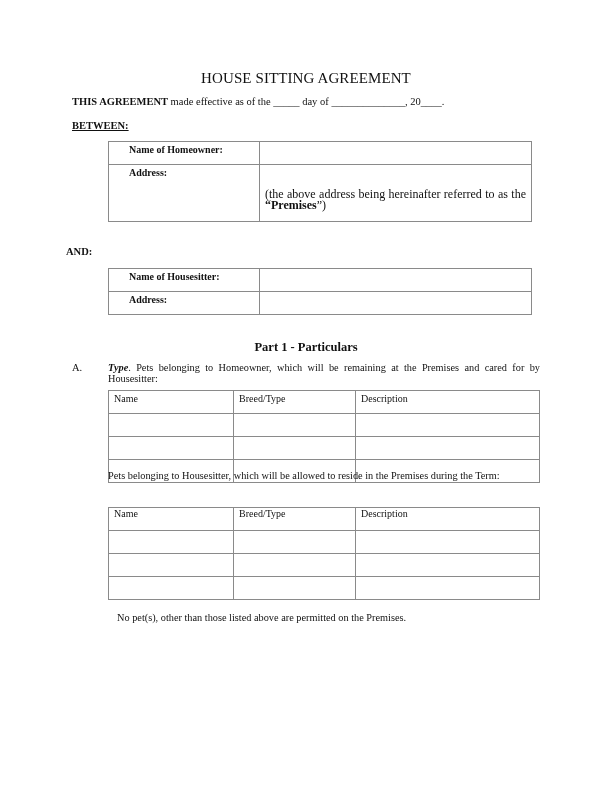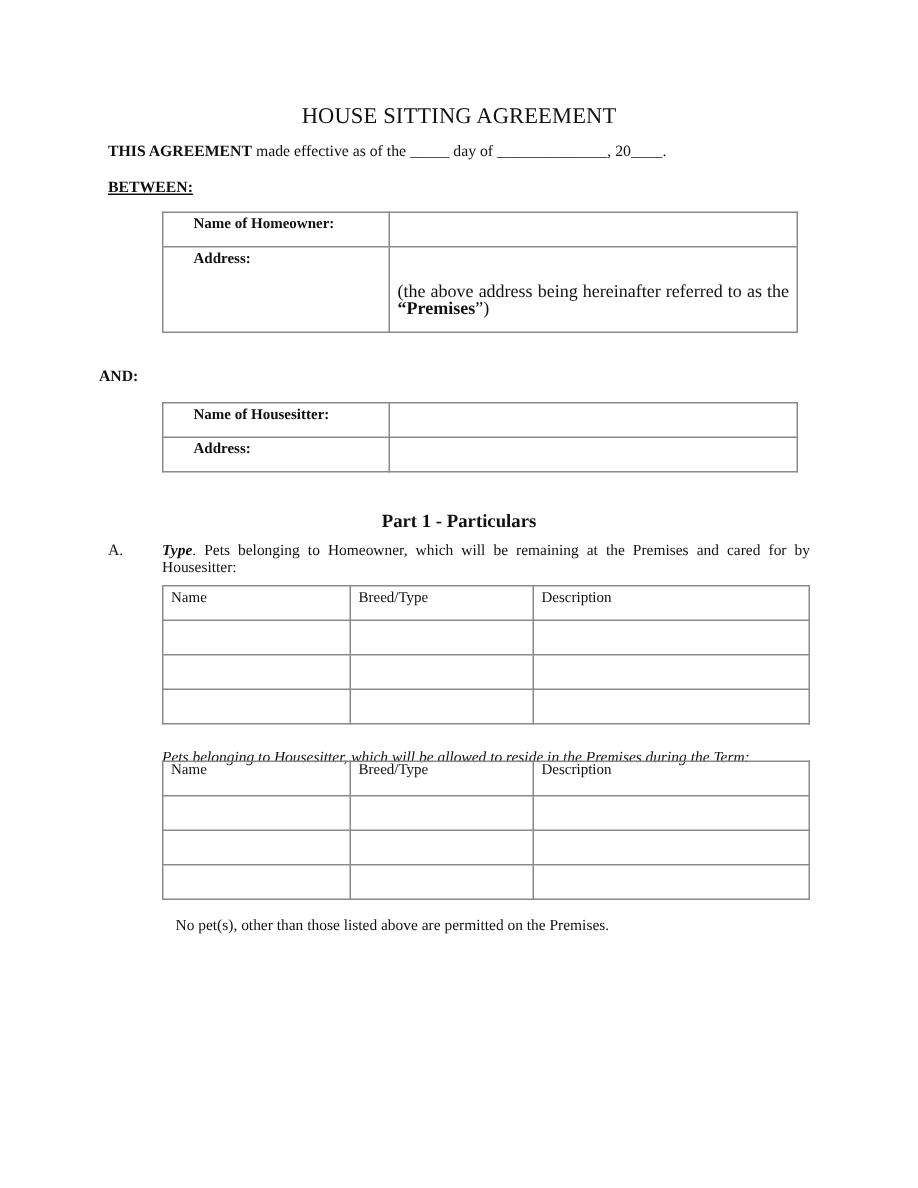--- a/index.html
+++ b/index.html
@@ -82,21 +82,21 @@
     <td></td>
   </tr>
   <tr style="height:23px;">
     <td></td>
     <td></td>
     <td></td>
   </tr>
 </tbody>
   </table>
 
-<div class="abs line" style="left:108px; top:500px; font-size:10.3px;font-style:italic;">Pets belonging to Housesitter, which will be allowed to reside in the Premises during the Term:</div>
+<div class="abs line" style="left:108px; top:470px; font-size:10.3px;">Pets belonging to Housesitter, which will be allowed to reside in the Premises during the Term:</div>
 
 <table class="pet" style="left:108px; top:507px; width:432px;">
   <tbody>
       <tr style="height:23px;">
     <td style="width:114px; padding-top:0;">Name</td>
     <td style="width:111px; padding-top:0;">Breed/Type</td>
     <td style="padding-top:0;">Description</td>
   </tr>
   <tr style="height:23px;">
     <td></td>

